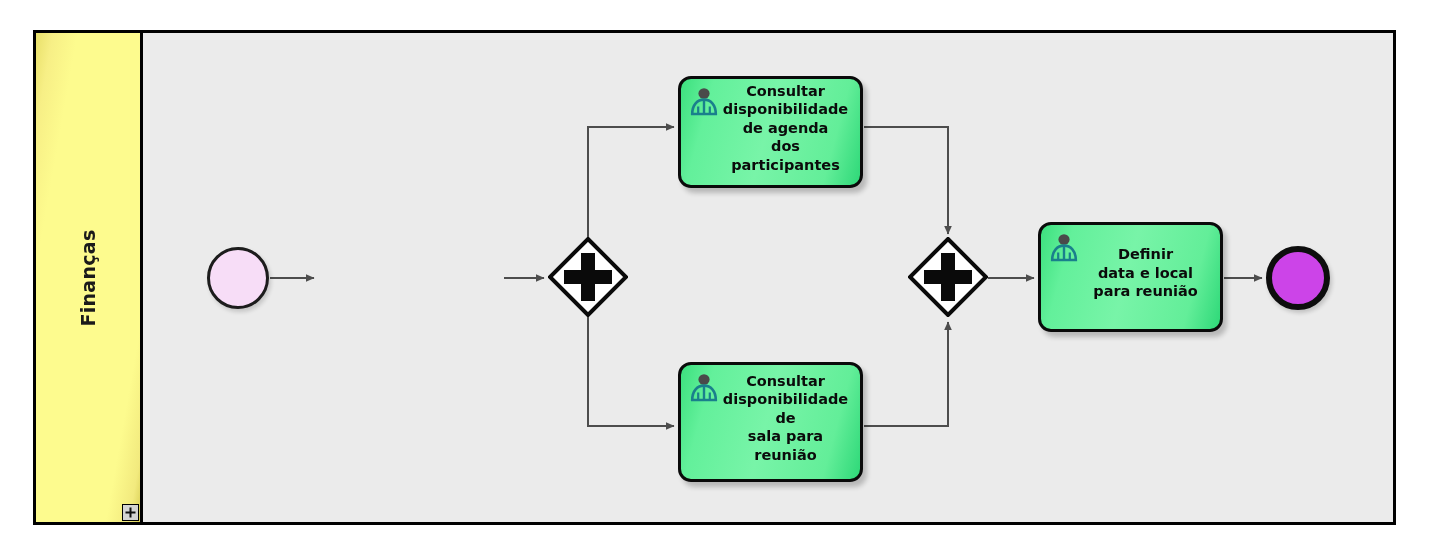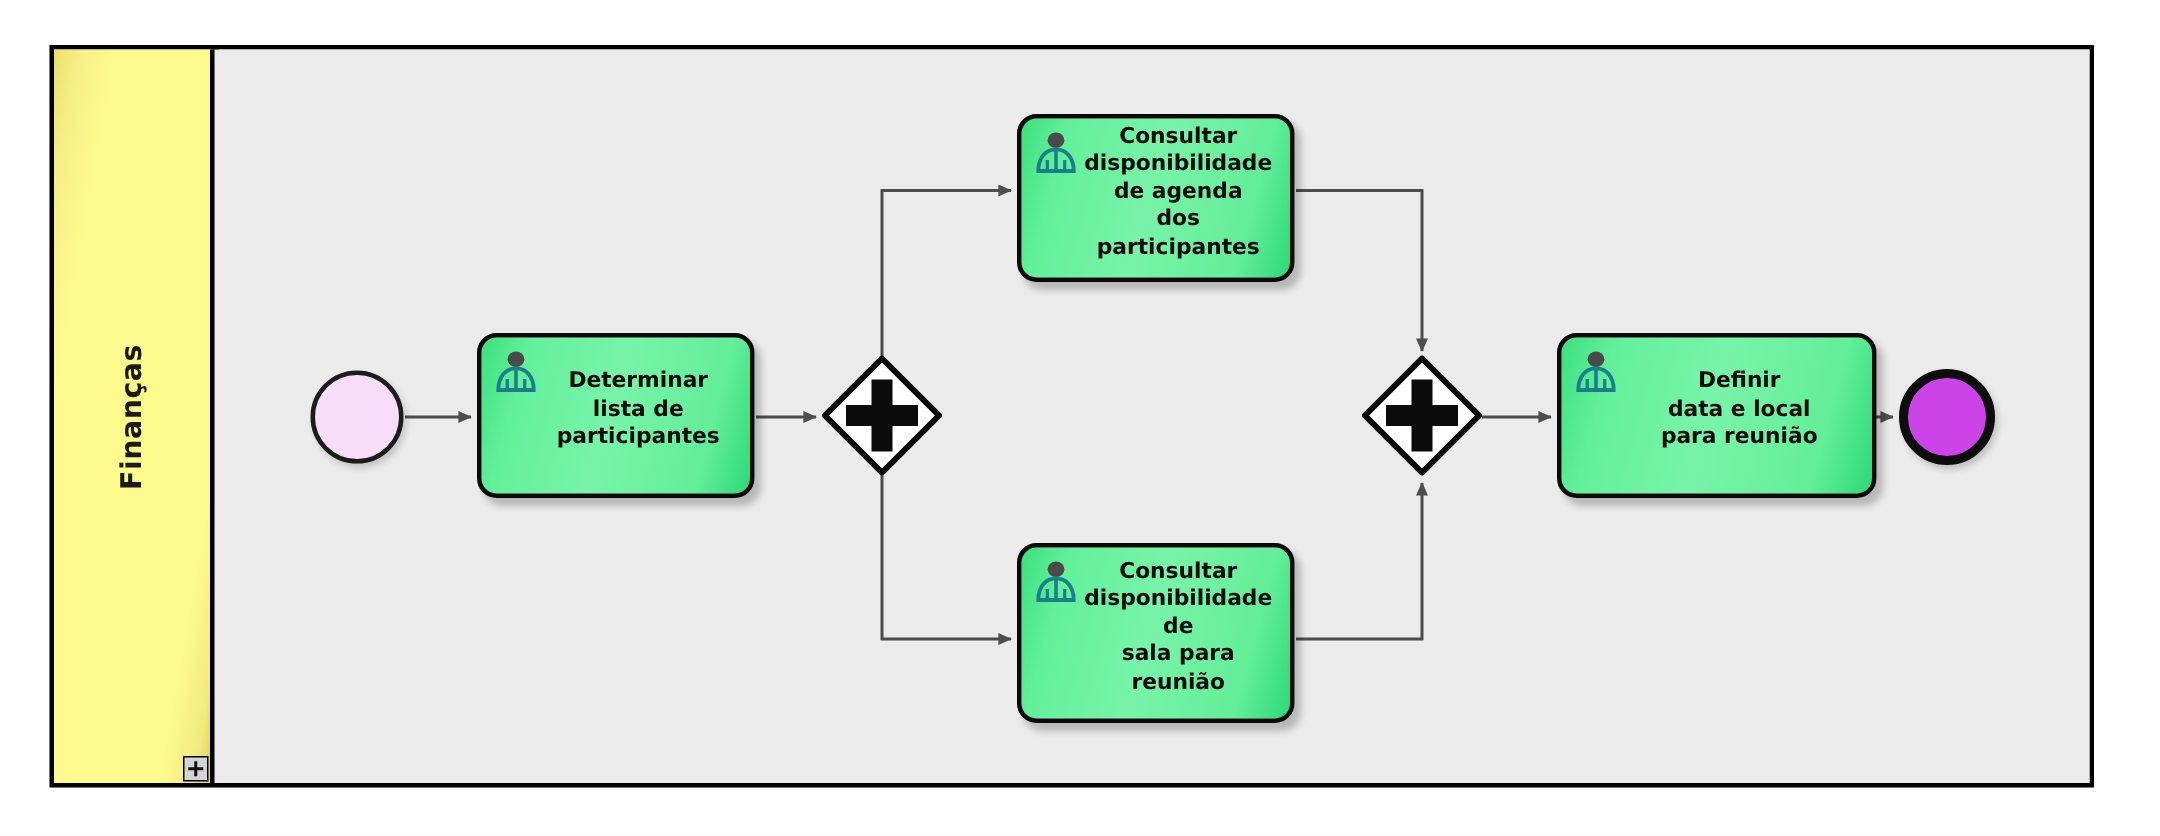--- a/index.html
+++ b/index.html
@@ -150,21 +150,21 @@
     line-height: 1.27;
     padding: 2px 8px 10px 14px;
     box-sizing: border-box;
     white-space: pre-line;
   }
   .task-label.shifted { padding-left: 36px; padding-right: 6px; }
 
   .task-a { left: 318px; top: 222px; width: 185px; height: 110px; }
   .task-b { left: 678px; top: 76px;  width: 185px; height: 112px; }
   .task-c { left: 678px; top: 362px; width: 185px; height: 120px; }
-  .task-d { left: 1038px; top: 222px; width: 213px; height: 110px; }
+  .task-d { left: 1038px; top: 222px; width: 185px; height: 110px; }
 
   
   .gateway {
     position: absolute;
     width: 80px;
     height: 80px;
   }
   .gateway svg { display: block; }
   .gw-split { left: 548px; top: 237px; }
   .gw-join  { left: 908px; top: 237px; }
@@ -210,33 +210,20 @@
 
     <path d="M864,426 L948,426 L948,322" stroke="#4d4d4d" stroke-width="2" fill="none" marker-end="url(#arrow)"></path>
 
     <path d="M988,278 L1034,278" stroke="#4d4d4d" stroke-width="2" fill="none" marker-end="url(#arrow)"></path>
 
     <path d="M1224,278 L1262,278" stroke="#4d4d4d" stroke-width="2" fill="none" marker-end="url(#arrow)"></path>
   </svg>
 
   <div class="event event-start"></div>
 
-  <div class="task task-a">
-    <span class="task-icon">
-      <svg width="30" height="30" viewBox="0 0 30 30">
-        <ellipse cx="15" cy="7.5" rx="5.6" ry="5.2" fill="#4a4a4a"></ellipse>
-        <path d="M3.2,28 C3.2,18.6 8.4,13.6 15,13.6 C21.6,13.6 26.8,18.6 26.8,28 Z" fill="none" stroke="#1a7f8c" stroke-width="2.6"></path>
-        <path d="M15,14.2 L15,28" stroke="#1a7f8c" stroke-width="2.4"></path>
-        <path d="M9.2,20.6 L9.2,28 M20.8,20.6 L20.8,28" stroke="#1a7f8c" stroke-width="2.2"></path>
-      </svg>
-    </span>
-    <div class="task-label shifted">Determinar
-lista de
-participantes</div>
-  </div>
 
   <div class="task task-b">
     <span class="task-icon">
       <svg width="30" height="30" viewBox="0 0 30 30">
         <ellipse cx="15" cy="7.5" rx="5.6" ry="5.2" fill="#4a4a4a"></ellipse>
         <path d="M3.2,28 C3.2,18.6 8.4,13.6 15,13.6 C21.6,13.6 26.8,18.6 26.8,28 Z" fill="none" stroke="#1a7f8c" stroke-width="2.6"></path>
         <path d="M15,14.2 L15,28" stroke="#1a7f8c" stroke-width="2.4"></path>
         <path d="M9.2,20.6 L9.2,28 M20.8,20.6 L20.8,28" stroke="#1a7f8c" stroke-width="2.2"></path>
       </svg>
     </span>

